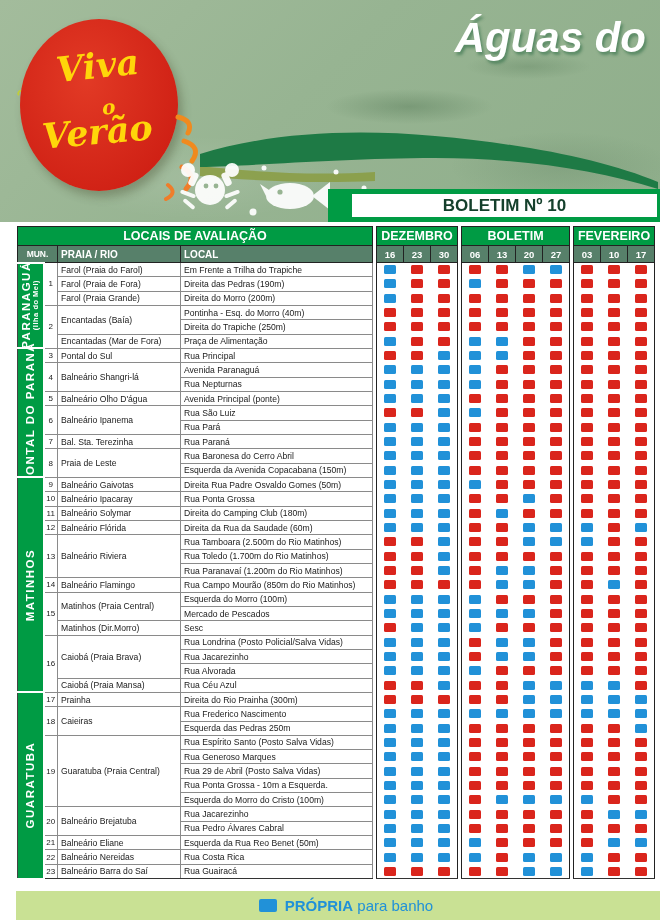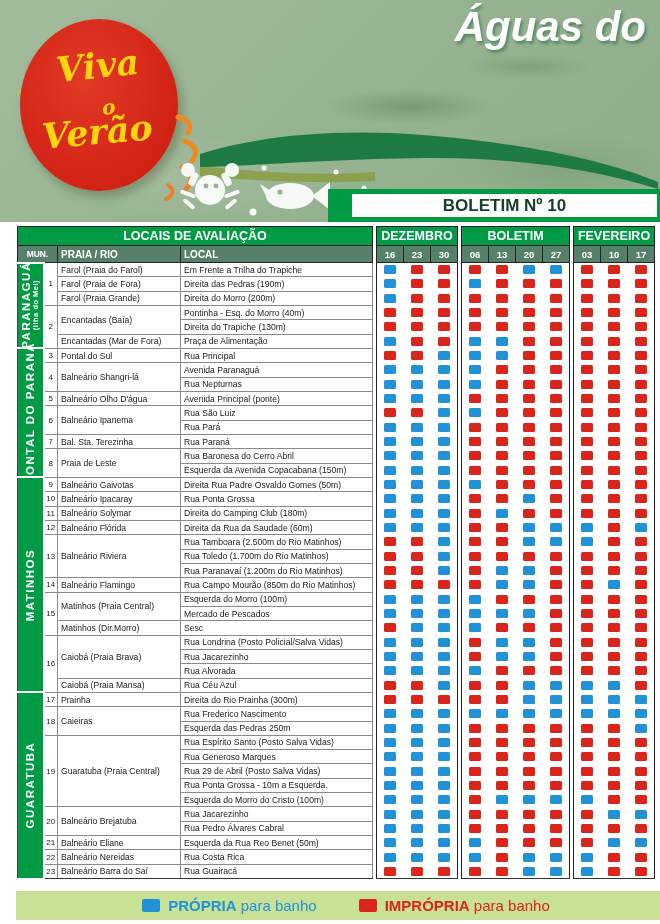--- a/index.html
+++ b/index.html
@@ -21,21 +21,21 @@
   .logo-circle { position:absolute; left:20px; top:19px; width:158px; height:172px;
     border-radius:50%; background:radial-gradient(ellipse at 42% 35%, #e23a25, #d02115 75%);
     box-shadow:4px 6px 10px rgba(50,50,20,.30); }
   .logo-text { position:absolute; left:0; top:0; width:100%; height:100%;
     font-family:"DejaVu Serif", serif; font-style:italic; font-weight:bold; color:#ffd60a; }
   .viva  { position:absolute; left:36px; top:26px; font-size:35px; transform:rotate(-6deg); }
   .oh    { position:absolute; left:82px; top:76px; font-size:20px; transform:rotate(-6deg); }
   .verao { position:absolute; left:22px; top:92px; font-size:35px; transform:rotate(-5deg); }
   .rays  { position:absolute; left:138px; top:92px; }
 
-  .title-top  { position:absolute; right:14px; top:6px; font-size:42px; line-height:1;
+  .title-top  { position:absolute; right:14px; top:17px; font-size:42px; line-height:1;
     font-weight:bold; font-style:italic; color:#fff; text-shadow:2px 3px 3px rgba(20,90,50,.45); }
   .title-main { position:absolute; right:6px; top:36px; font-size:104px; line-height:1;
     font-weight:bold; font-style:italic; letter-spacing:-4px; color:#fff;
     text-shadow:3px 4px 4px rgba(20,90,50,.45); }
   .wave { position:absolute; left:195px; top:126px; }
   .subtitle { position:absolute; right:14px; top:146px; font-size:26px; font-weight:bold;
     color:#fff; text-shadow:1px 2px 2px rgba(20,70,40,.45); }
   .sealife { position:absolute; left:168px; top:150px; }
 
   .boletim-box { position:absolute; left:328px; top:189px; width:332px; height:33px; background:#009b44; }
@@ -345,21 +345,21 @@
               <span class="square r" style="background: rgb(218, 37, 28);"></span>
             </td>
             <td class="sq">
               <span class="square r" style="background: rgb(218, 37, 28);"></span>
             </td>
             <td class="sq gr">
               <span class="square r" style="background: rgb(218, 37, 28);"></span>
             </td>
           </tr>
           <tr>
-            <td class="local">Direita do Trapiche (130m)</td>
+            <td class="local">Direita do Trapiche (250m)</td>
             <td class="spc"></td>
             <td class="sq gl">
               <span class="square r" style="background: rgb(218, 37, 28);"></span>
             </td>
             <td class="sq">
               <span class="square r" style="background: rgb(218, 37, 28);"></span>
             </td>
             <td class="sq gr">
               <span class="square r" style="background: rgb(218, 37, 28);"></span>
             </td>
@@ -1818,20 +1818,15 @@
         </tbody>
       </table>
   </div>
 
   <div class="legend">
     <div class="leg-item blue">
       <span class="leg-sq b"></span>
       <span><span class="leg-label">PRÓPRIA</span>
       <span>para banho</span></span>
     </div>
-    <div class="leg-item red">
-      <span class="leg-sq r"></span>
-      <span><span class="leg-label">IMPRÓPRIA</span>
-      <span>para banho</span></span>
-    </div>
   </div>
 
 </div>
 
 </body></html>

